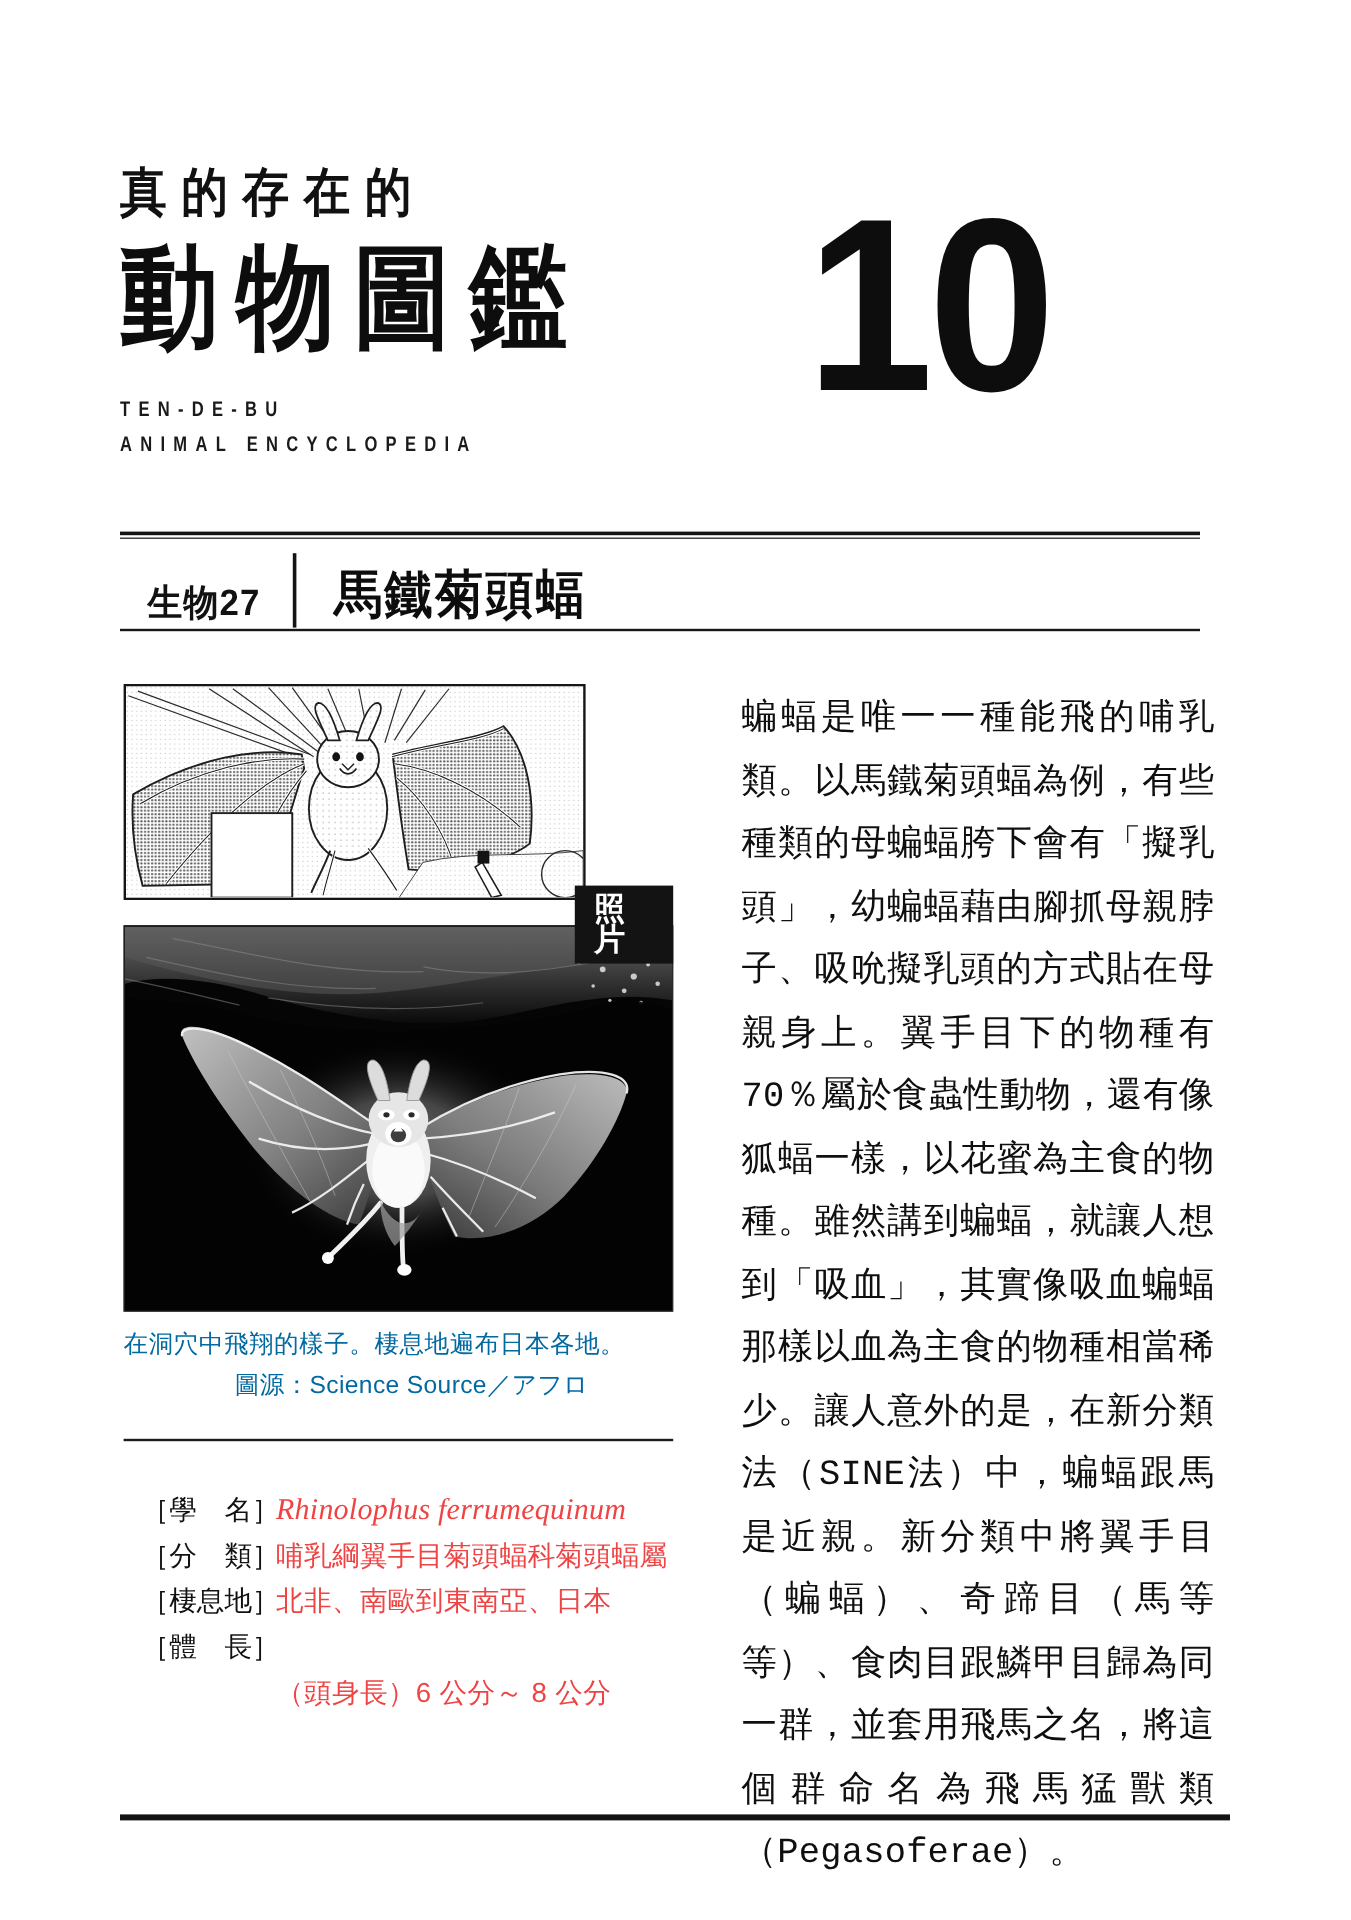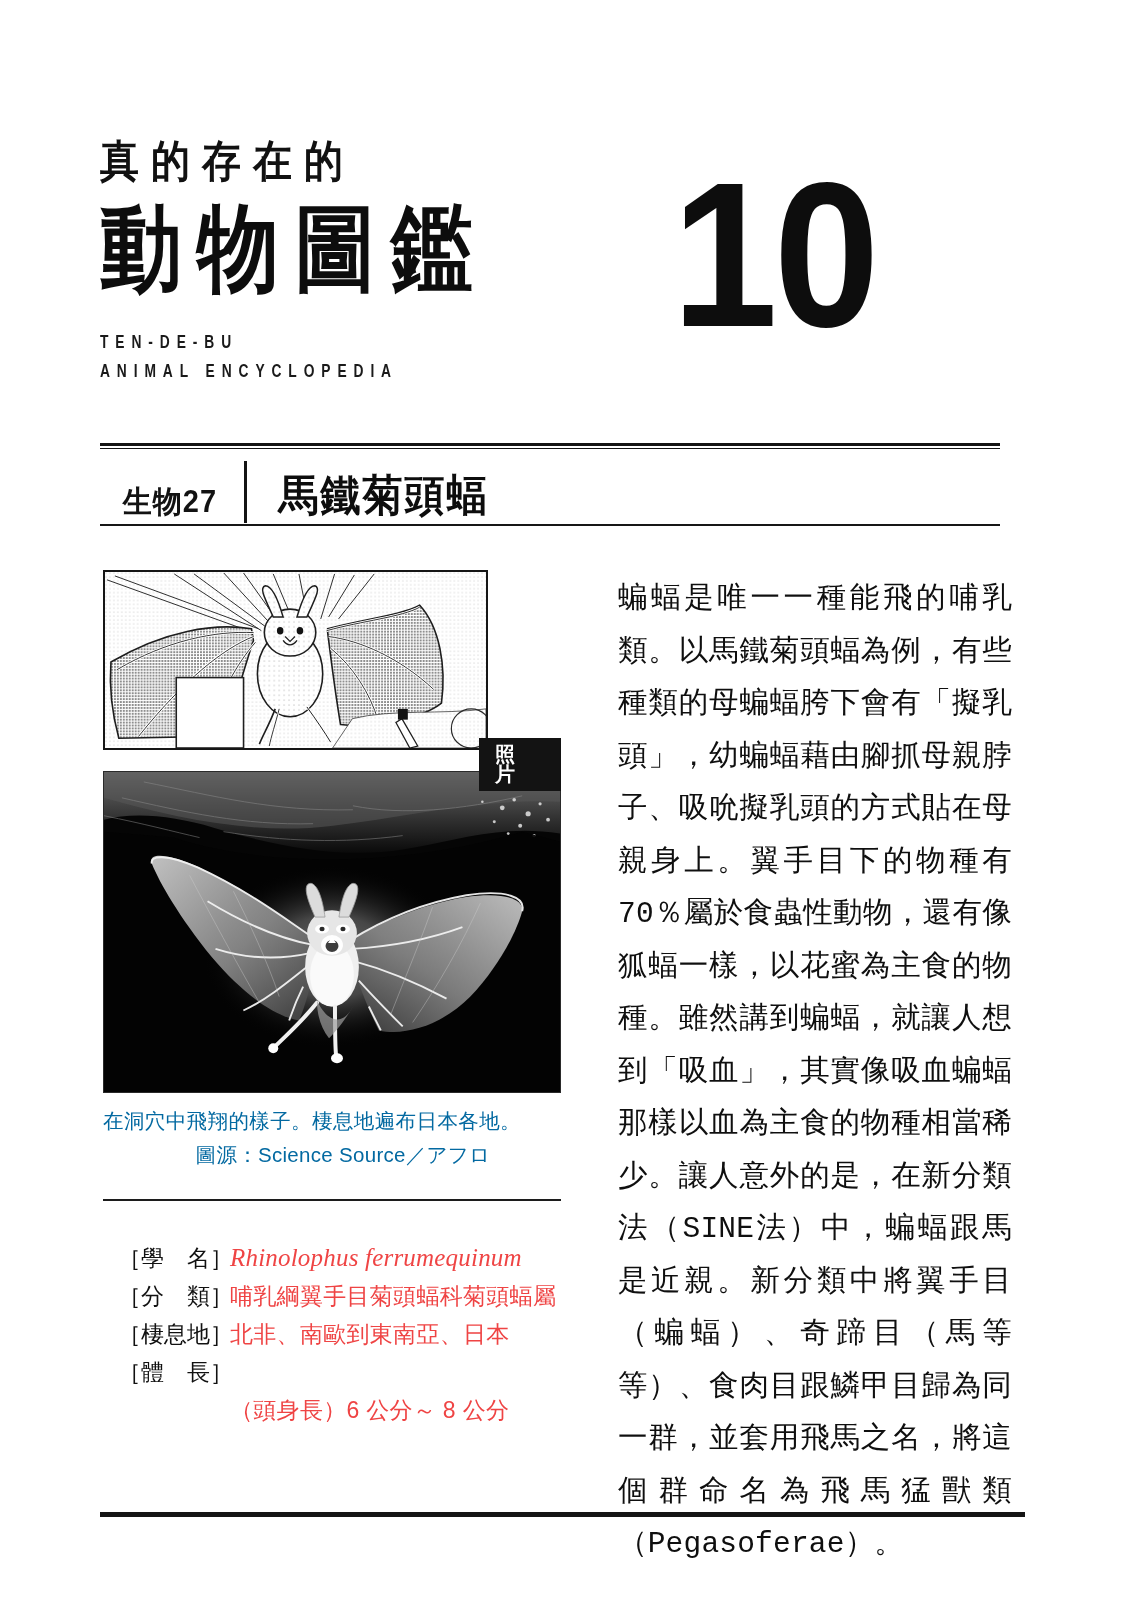--- a/index.html
+++ b/index.html
@@ -151,21 +151,21 @@
   .illus-panel svg { display: block; width: 100%; height: 100%; }
 
   .photo-tab {
     position: absolute;
     left: 376px;
     top: 168px;
     background: #131313;
     color: #ffffff;
     font-family: "Liberation Sans", "DejaVu Sans", sans-serif;
     font-weight: 700;
-    font-size: 20px;
+    font-size: 26px;
     letter-spacing: 9px;
     padding: 6px 10px 7px 16px;
     line-height: 1;
     z-index: 5;
   }
 
   .photo-frame {
     position: absolute;
     left: 0;
     top: 201px;

